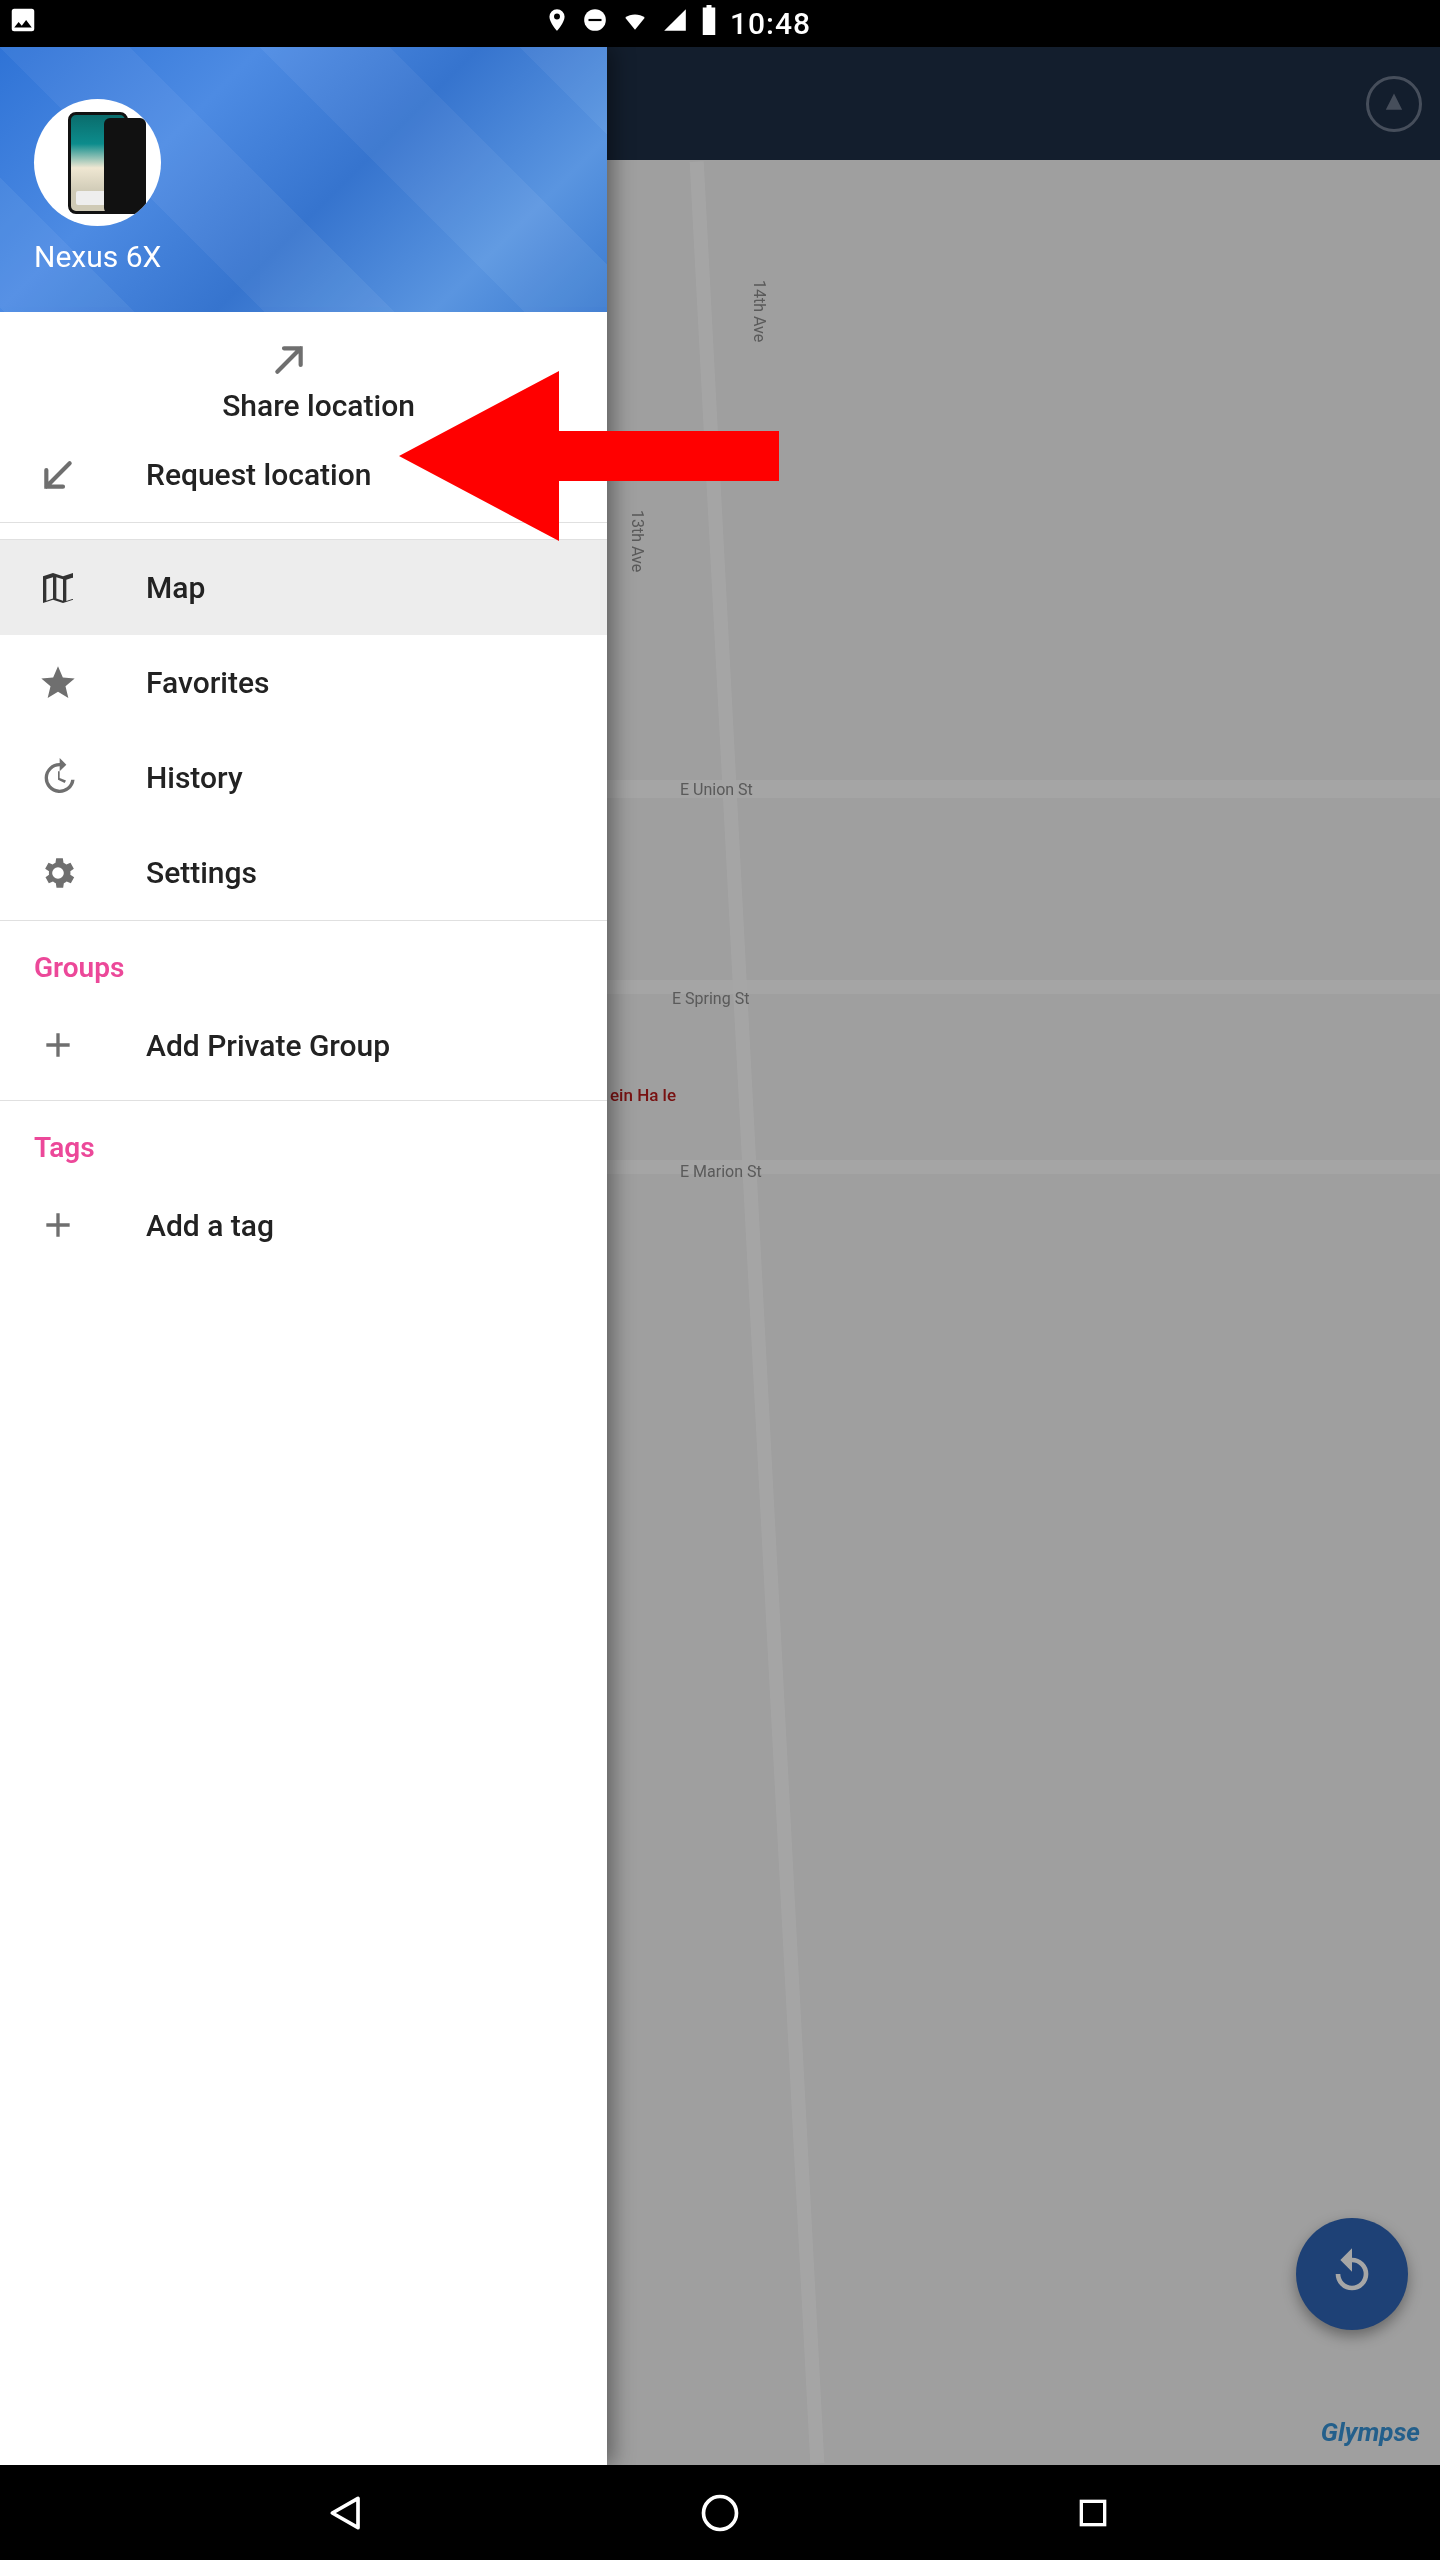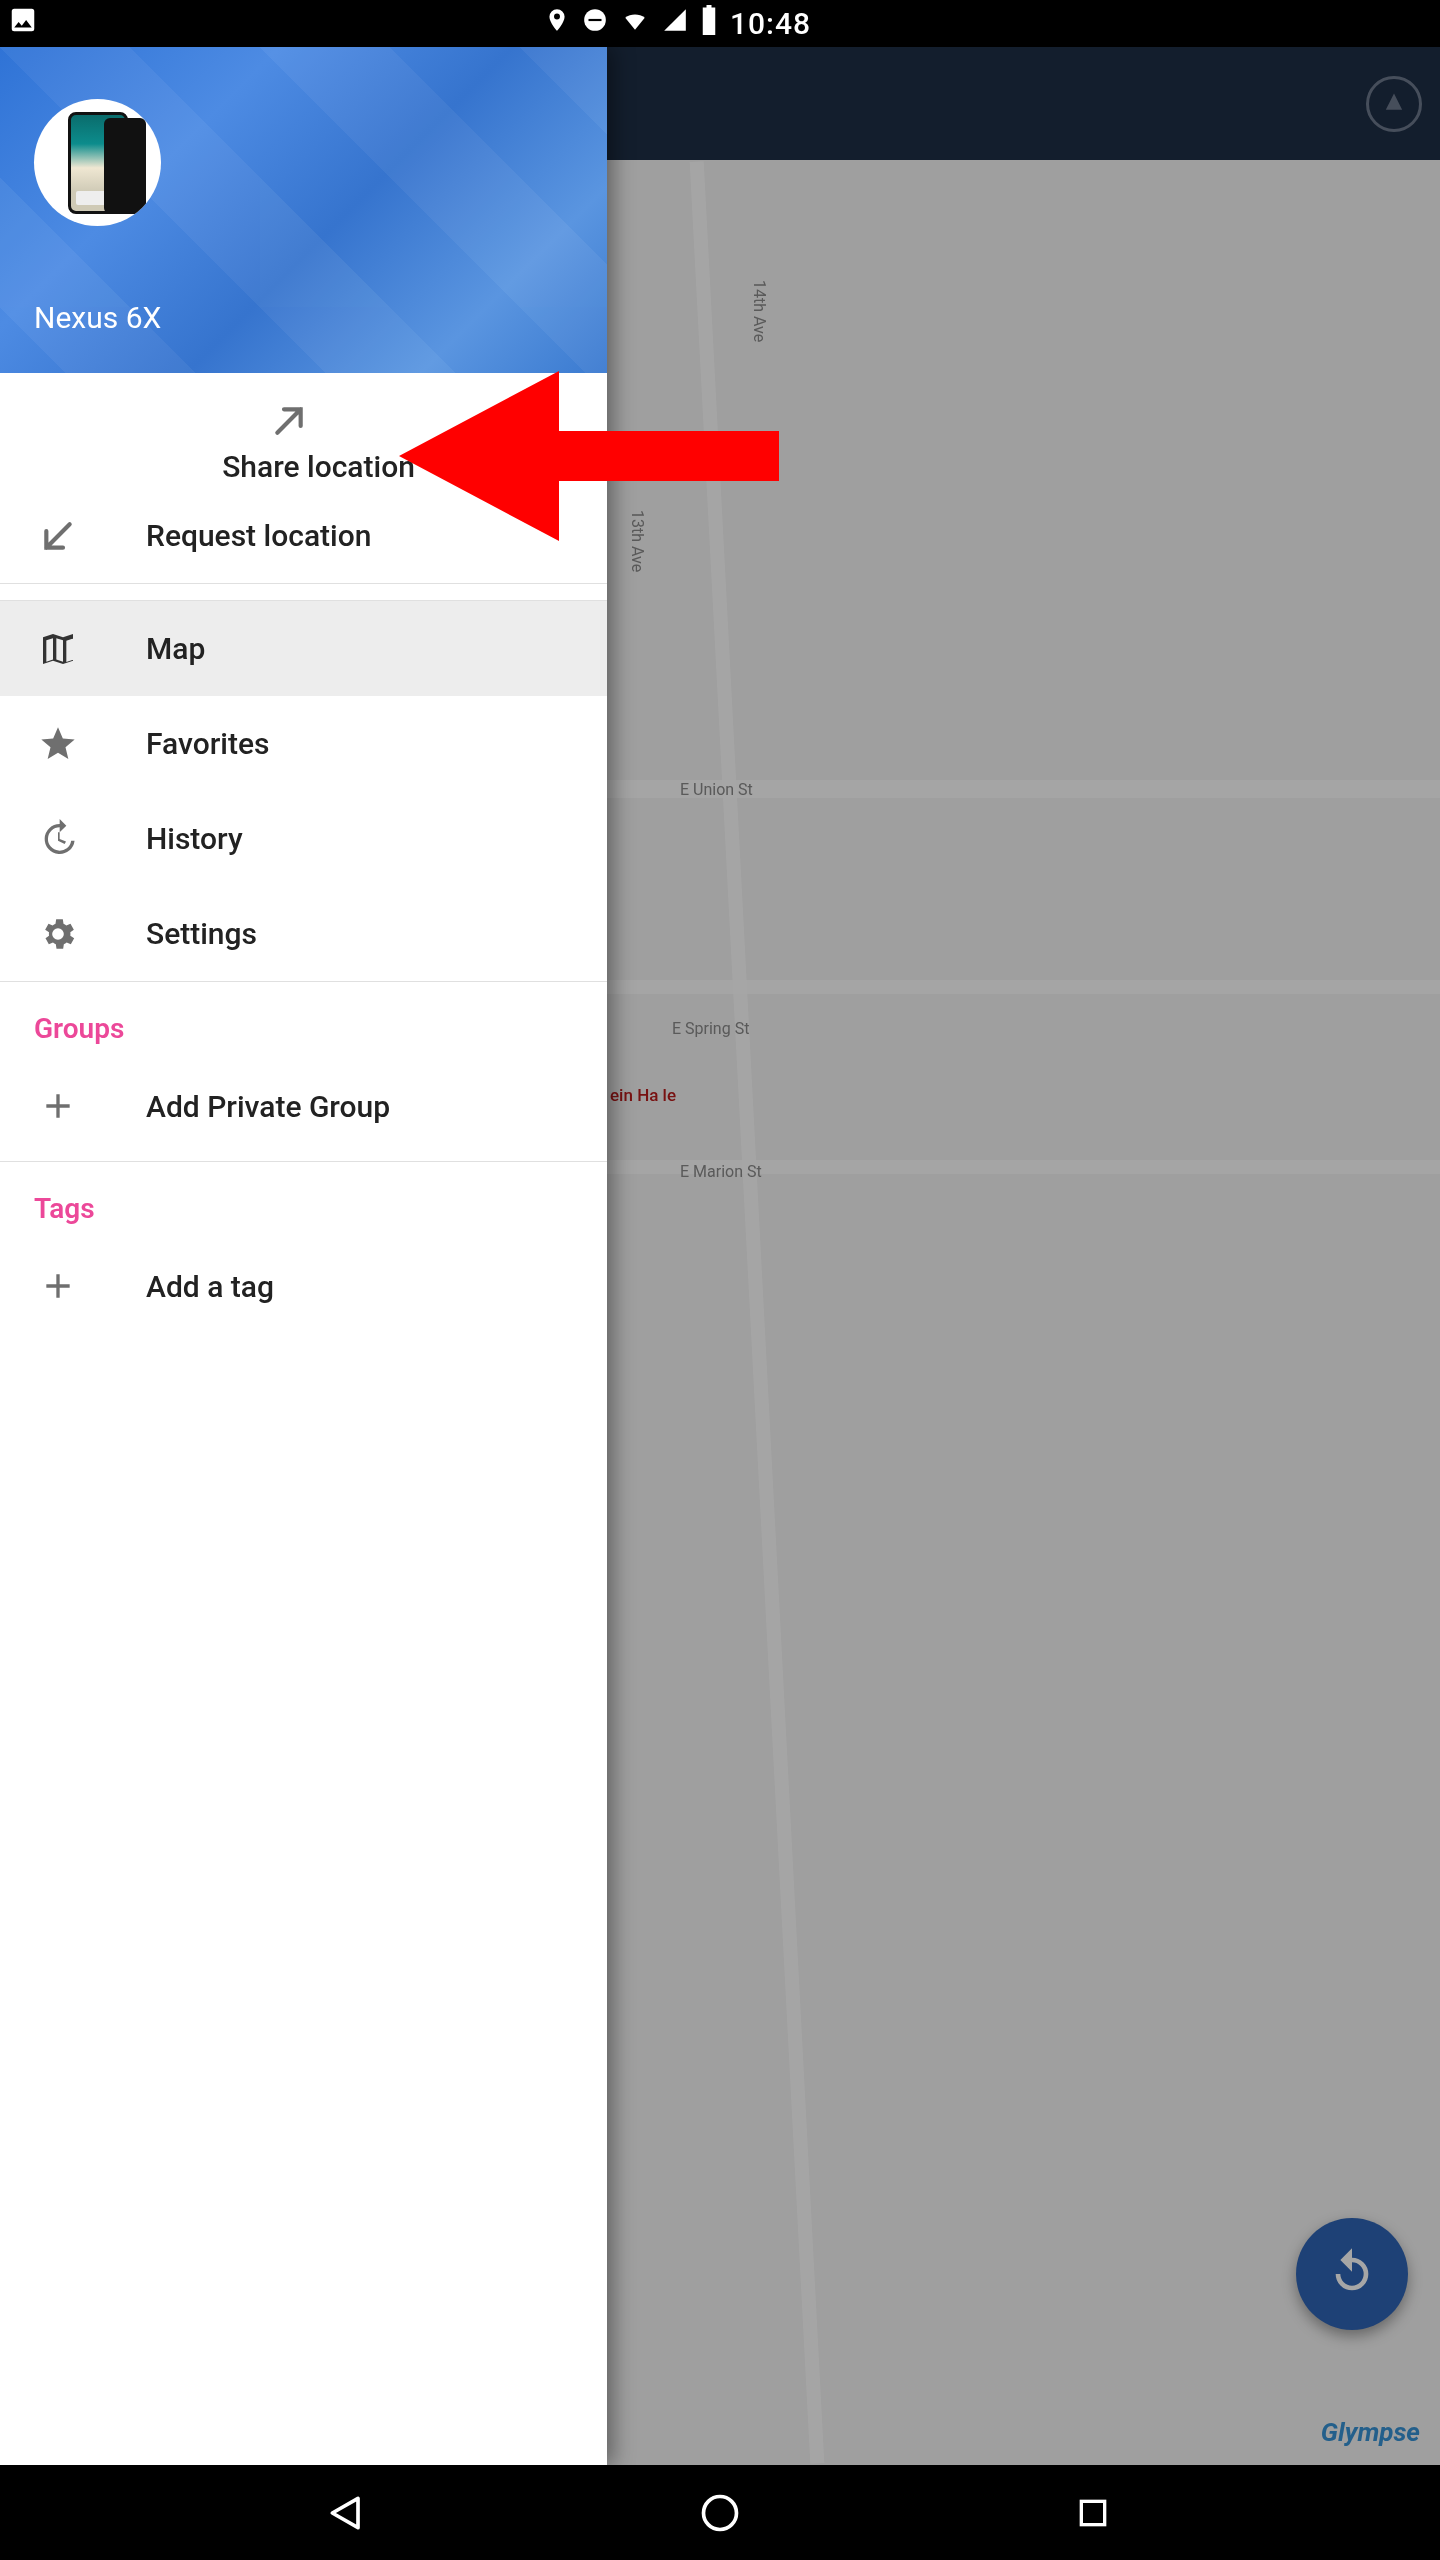--- a/index.html
+++ b/index.html
@@ -69,21 +69,21 @@
   .drawer {
     position: absolute; top: 47px; left: 0;
     width: 607px; bottom: 95px;
     background: #fff;
     z-index: 20;
     box-shadow: 6px 0 20px rgba(0,0,0,.4);
     display: flex; flex-direction: column;
     overflow: hidden;
   }
   .drawer-header {
-    height: 326px;
+    height: 265px;
     background:
       linear-gradient(135deg, #2f73d6 0%, #4d8be3 30%, #3674ce 55%, #5a95e0 80%, #3a7ad0 100%);
     position: relative;
     padding: 52px 34px 0 34px;
     overflow: hidden;
   }
   .drawer-header::before, .drawer-header::after {
     content: ""; position: absolute; inset: 0;
     background:
       linear-gradient(45deg, rgba(255,255,255,.06) 25%, transparent 25% 50%, rgba(255,255,255,.05) 50% 75%, transparent 75%);
@@ -214,21 +214,21 @@
   <div class="map-area">
 
     <div class="road" style="left:0;right:0;top:620px;height:18px"></div>
     <div class="road" style="left:0;right:0;top:820px;height:14px"></div>
     <div class="road" style="left:0;right:0;top:1000px;height:14px"></div>
     <div class="road" style="top:0;bottom:0;left:560px;width:14px"></div>
     <div class="road" style="top:0;bottom:0;left:750px;width:14px;transform:rotate(-3deg)"></div>
     <span class="road-label vert" style="left:750px; top:120px">14th Ave</span>
     <span class="road-label vert" style="left:628px; top:350px">13th Ave</span>
     <span class="road-label" style="left:680px; top:620px">E Union St</span>
-    <span class="road-label" style="left:672px; top:859px">E Spring St</span>
+    <span class="road-label" style="left:672px; top:829px">E Spring St</span>
     <span class="road-label" style="left:680px; top:1002px">E Marion St</span>
     <span class="map-poi" style="left:610px; top:925px">ein Ha      le</span>
 
     <div class="fab">
       <svg width="56" height="56" viewBox="0 0 24 24">
           <path d="M12 5V1L7 6l5 5V7a5 5 0 1 1-5 5H5a7 7 0 1 0 7-7z"></path>
         </svg>
     </div>
     <div class="glympse-logo">Glympse</div>
   </div>

